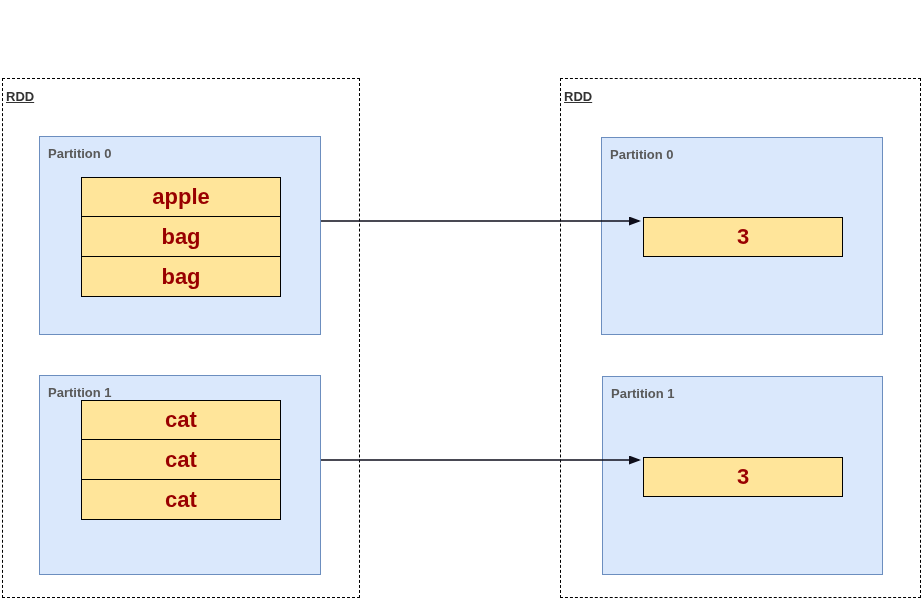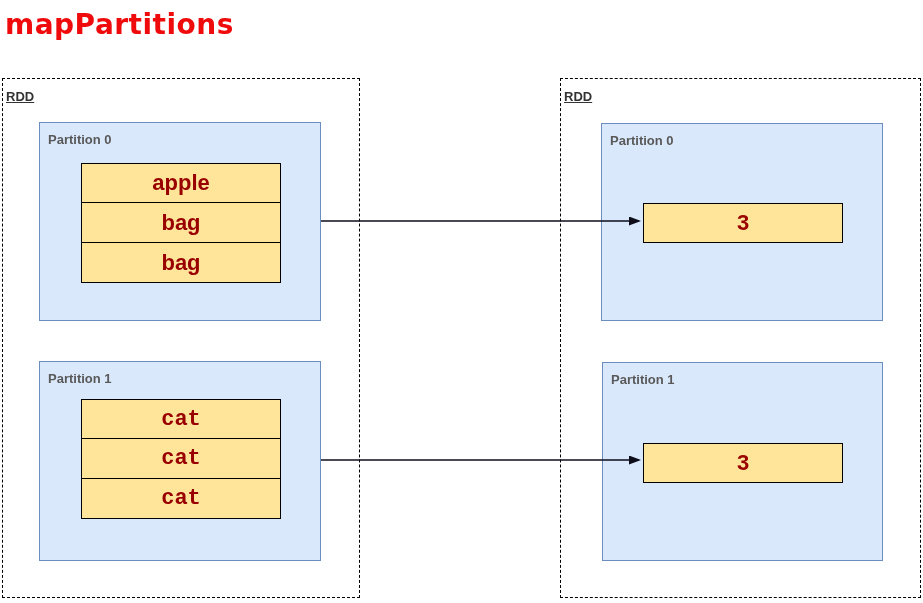--- a/index.html
+++ b/index.html
@@ -40,34 +40,35 @@
 
   .rdd-label {
     position: absolute; left: 3px; top: 10px;
     font-size: 13px; font-weight: bold; color: var(--rdd-label); text-decoration: underline;
   }
 
   .partition {
     position: absolute;
     background: var(--partition-fill);
     border: 1px solid var(--partition-border);
+    margin-top: 14px;
   }
   .p-l0 { left: 36px; top: 43px;  width: 282px; height: 199px; }
   .p-l1 { left: 36px; top: 282px; width: 282px; height: 200px; }
   .p-r0 { left: 40px; top: 44px;  width: 282px; height: 198px; }
   .p-r1 { left: 41px; top: 283px; width: 281px; height: 199px; }
 
   .partition-label {
     position: absolute; left: 8px; top: 9px;
     font-size: 13px; font-weight: bold; color: var(--partition-label);
   }
 
   .item-stack { position: absolute; }
   .stack-l0 { left: 41px; top: 40px; width: 196px; }
-  .stack-l1 { left: 41px; top: 37px; width: 164px; font-family: Liberation Mono, monospace; }
+  .stack-l1 { left: 41px; top: 24px; width: 164px; }
 
   .item-row {
     width: 200px; height: 40px;
     background: var(--item-fill);
     border: 1px solid var(--item-border);
     display: flex; align-items: center; justify-content: center;
     font-size: 22px; font-weight: bold; color: var(--item-text);
   }
   .item-row + .item-row { border-top: none; }
 
@@ -85,21 +86,20 @@
     position: absolute; left: 0; top: 0;
     width: 923px; height: 603px;
     pointer-events: none;
   }
 </style>
 </head>
 <body>
 
 <div class="canvas">
 
-  <div class="diagram-title">mapPartitions</div>
 
   <div class="rdd rdd-left">
     <div class="rdd-label">RDD</div>
 
     <div class="partition p-l0">
       <div class="partition-label">Partition 0</div>
       <div class="item-stack stack-l0">
         <div class="item-row">apple</div>
         <div class="item-row">bag</div>
         <div class="item-row">bag</div>

